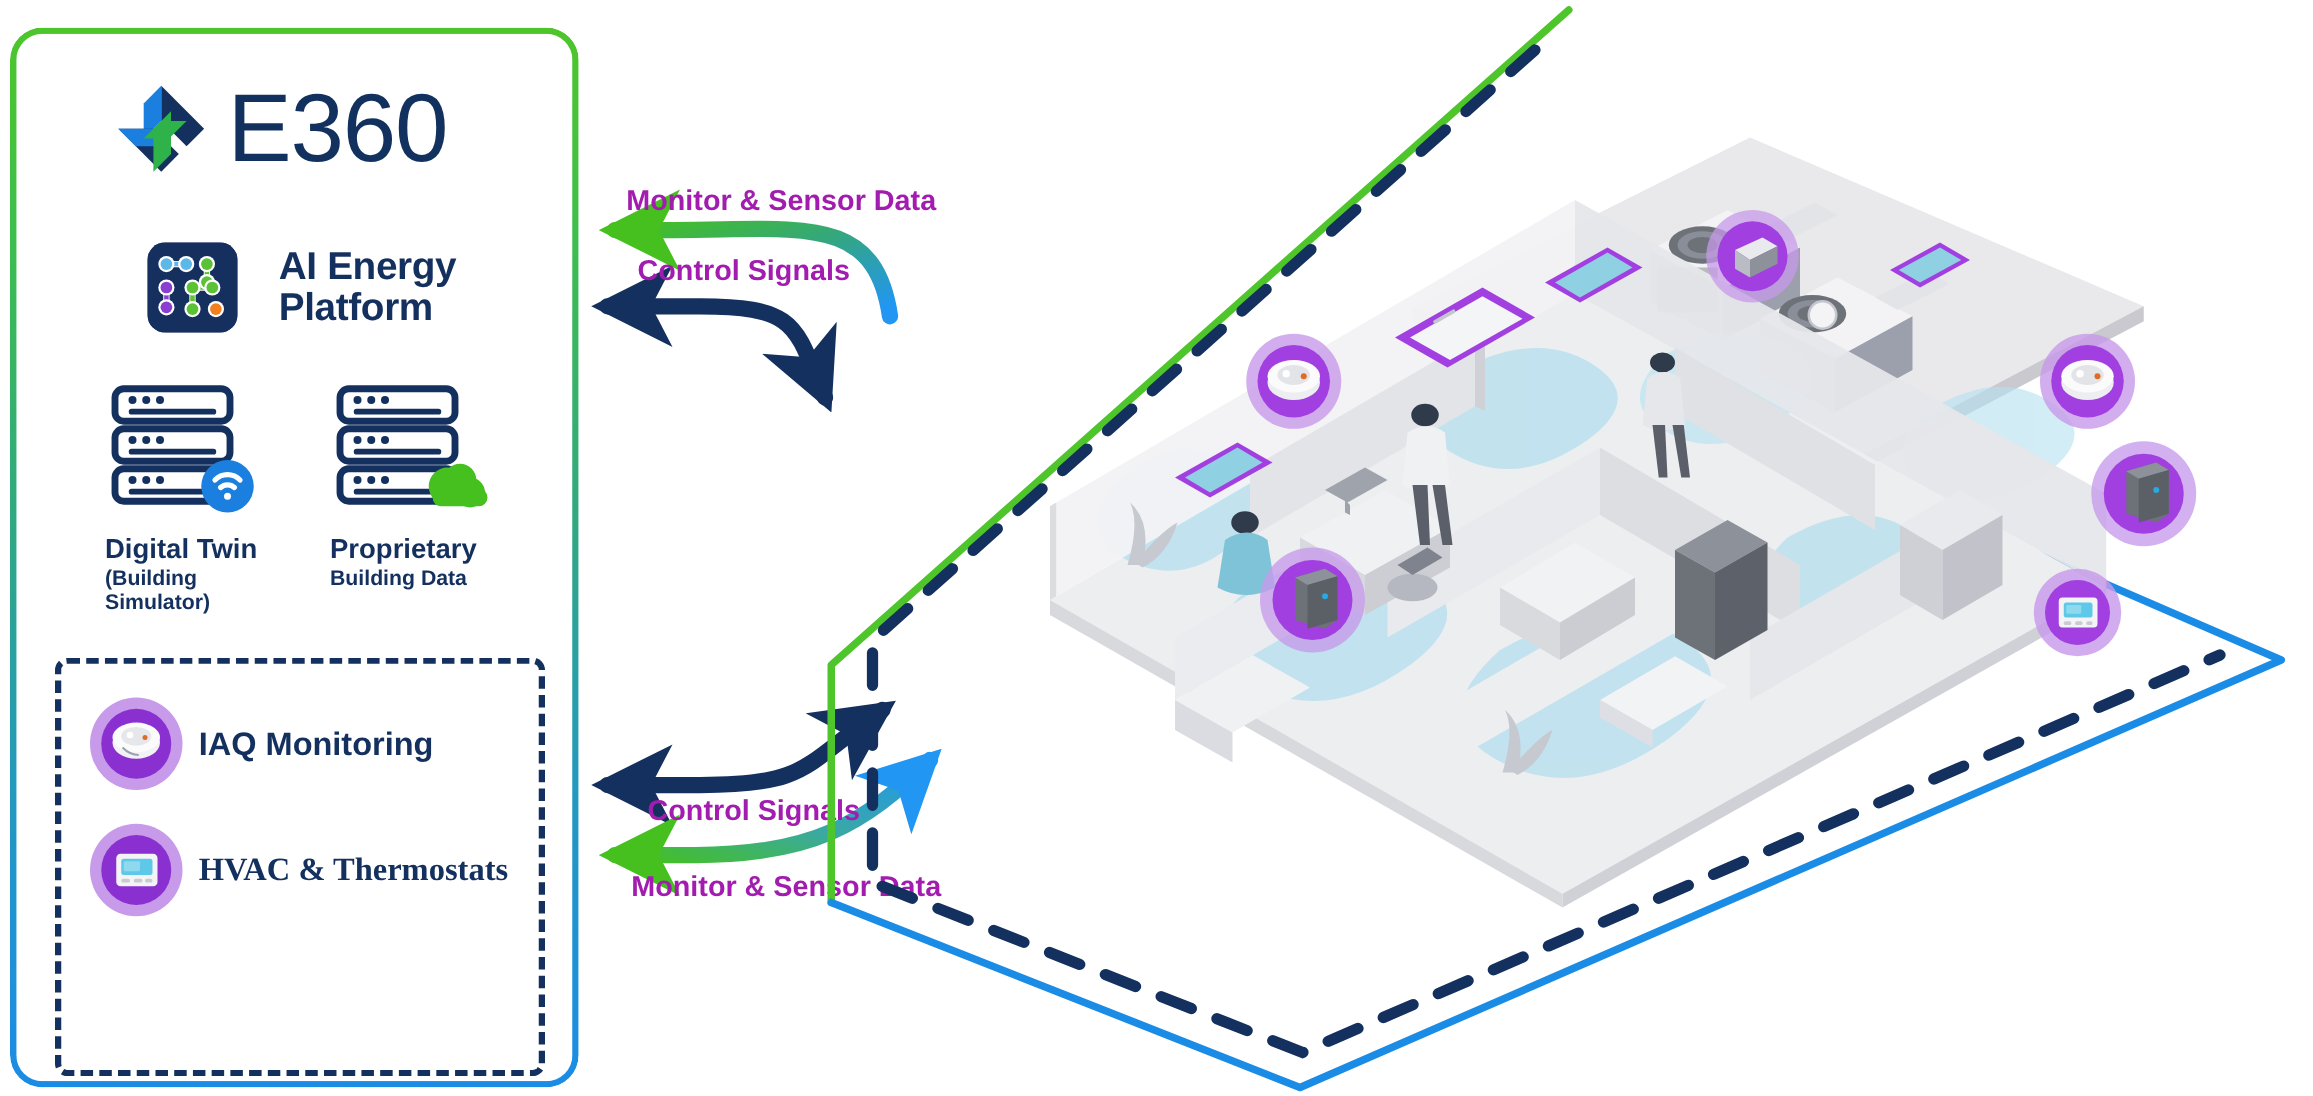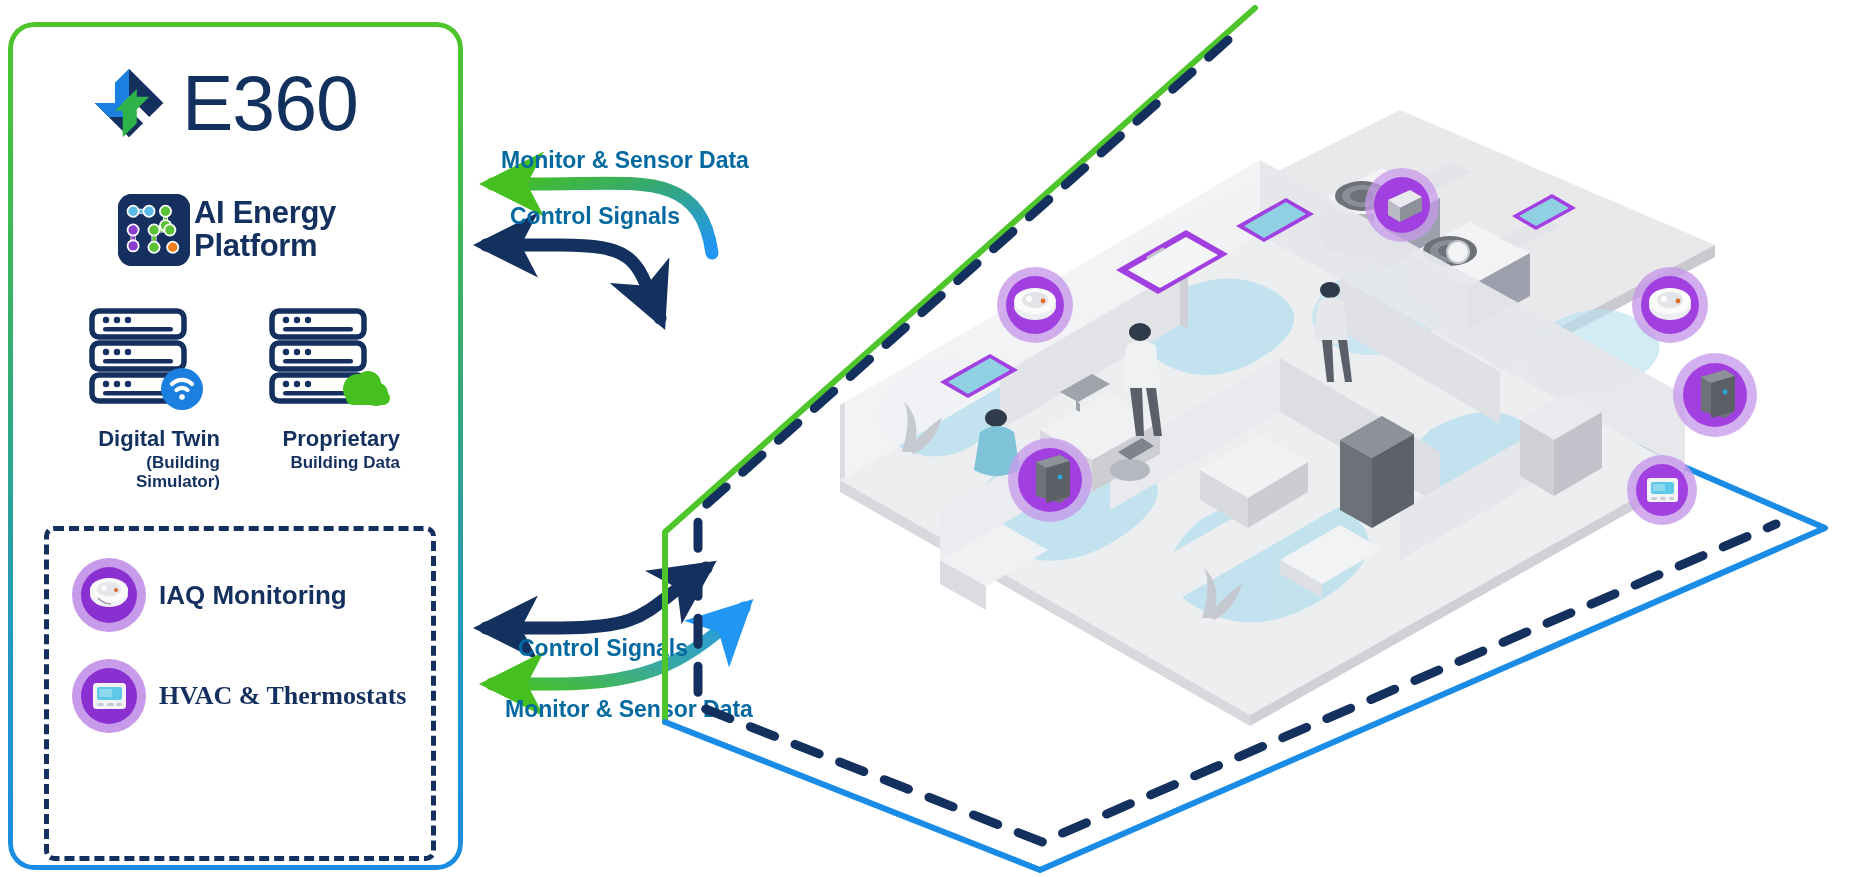--- a/index.html
+++ b/index.html
@@ -23,46 +23,46 @@
   }
   #panel-inner{position:relative;width:100%;height:100%;}
 
   
   #logo-row{position:absolute;left:78px;top:38px;display:flex;align-items:flex-end;gap:14px;}
   #logo-mark{width:78px;height:78px;flex:none;}
   #logo-word{font-size:77px;font-weight:400;color:#12315e;letter-spacing:-1px;line-height:1;
     font-family:"Liberation Sans",sans-serif;}
 
   
-  #aiep-row{position:absolute;left:106px;top:168px;display:flex;align-items:center;gap:4px;}
+  #aiep-row{position:absolute;left:106px;top:168px;display:flex;align-items:center;gap:33px;}
   #aiep-icon{width:72px;height:72px;flex:none;border-radius:14px;background:#152f5e;
     display:block;}
   #aiep-text{font-size:31px;font-weight:bold;color:#14305e;line-height:1.06;letter-spacing:-0.3px;}
 
   
   #servers{position:absolute;left:60px;top:280px;width:340px;display:flex;gap:44px;justify-content:center;}
-  .server-col{width:136px;text-align:right;}
+  .server-col{width:136px;text-align:left;}
   .server-art{position:relative;height:105px;}
   .server-art svg{position:absolute;left:0;top:0;}
   .srv-cap{margin-top:16px;font-size:22px;font-weight:bold;color:#14305e;line-height:1.12;}
   .srv-sub{font-size:17px;font-weight:bold;color:#14305e;line-height:1.15;margin-top:1px;}
 
   
   #device-box{position:absolute;left:32px;top:500px;width:392px;height:335px;
     border:5px dashed #14305e;border-radius:10px;box-sizing:border-box;}
   .device-row{position:absolute;left:22px;display:flex;align-items:center;gap:12px;}
   .device-row:nth-of-type(1){top:26px;}
   .device-row:nth-of-type(2){top:127px;font-family:Liberation Serif, serif;}
   .device-row:nth-of-type(3){top:228px;}
   .dev-badge{width:76px;height:76px;flex:none;position:relative;}
   .dev-label{font-size:26px;font-weight:bold;color:#14305e;white-space:nowrap;}
 
   
   #arrows{position:absolute;left:0;top:0;width:1850px;height:877px;pointer-events:none;}
-  .arrow-label{position:absolute;font-weight:bold;color:#0369a1;white-space:nowrap;
+  .arrow-label{position:absolute;font-weight:bold;color:#a21caf;white-space:nowrap;
     transform-origin:left center;text-align:right;}
 
   
   #building{position:absolute;left:640px;top:0;width:1210px;height:877px;}
 </style>
 </head>
 <body>
 
 <div id="stage">
 

